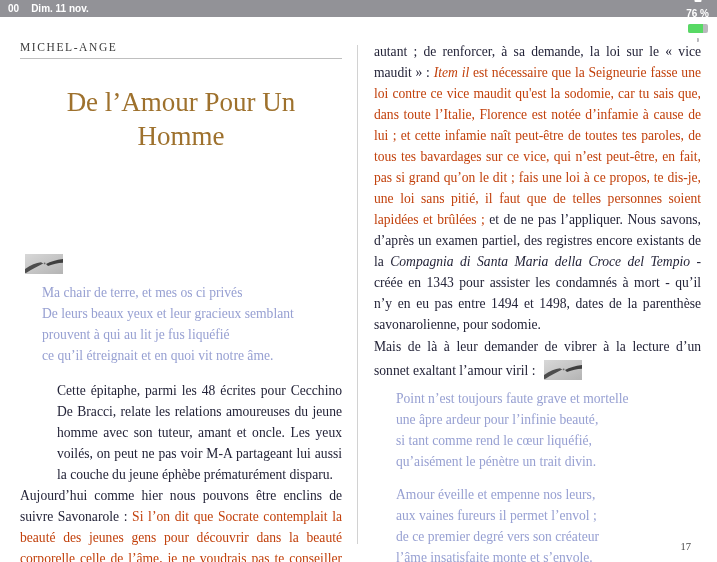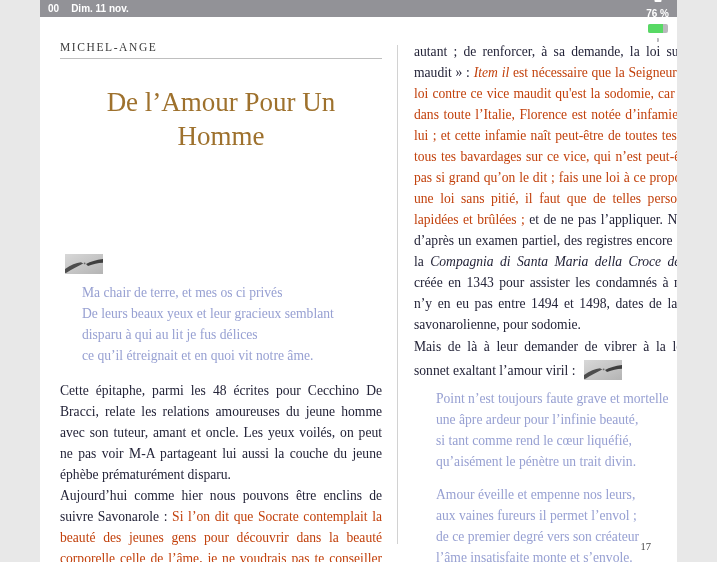--- a/index.html
+++ b/index.html
@@ -1,17 +1,17 @@
 <!DOCTYPE html>
 <html><head>
 <meta charset="utf-8">
 <style>
   html,body { margin:0; padding:0; background:#e8e8e8; }
   .screen {
-    position:relative; width:637px; height:562px; background:#ffffff;
+    position:relative; width:717px; height:562px; background:#ffffff;
     font-family:"Liberation Serif", serif; color:#232338; overflow:hidden;
     margin:0 auto;
   }
   
   .status-bar {
     position:absolute; top:0; left:0; right:0; height:17px;
     background:#929297; color:#ffffff;
     font-family:"Liberation Sans", sans-serif; font-size:10px; font-weight:bold;
     display:flex; justify-content:space-between; align-items:center;
     padding:0 8px; box-sizing:border-box; z-index:5;
@@ -109,25 +109,25 @@
               </defs>
               <rect width="38" height="20" fill="url(#g1)"></rect>
               <path d="M0,15 C6,11 11,9 16,8.3 L18.2,9.6 C12.5,12.4 6.5,15.5 1.5,18.8 L0,19 Z" fill="#4d4d4d"></path>
               <path d="M38,5 C31,5.8 25.5,7.6 21,10 L23,12 C28,10 33,9 38,8.8 Z" fill="#3f3f3f"></path>
               <circle cx="19.6" cy="9.4" r="0.9" fill="#6b6b6b"></circle>
             </svg></span></p>
 
       <div class="poem">
         <div class="poem-line">Ma chair de terre, et mes os ci privés</div>
         <div class="poem-line">De leurs beaux yeux et leur gracieux semblant</div>
-        <div class="poem-line">disparu à qui au lit je fus délices</div>
+        <div class="poem-line">prouvent à qui au lit je fus liquéfié</div>
         <div class="poem-line">ce qu’il étreignait et en quoi vit notre âme.</div>
       </div>
 
-      <p class="body-text" style="margin-top:14px;">Cette épitaphe, parmi les 48 écrites pour Cecchino De Bracci, relate les relations amoureuses du jeune homme avec son tuteur, amant et oncle. Les yeux voilés, on peut ne pas voir M-A partageant lui aussi la couche du jeune éphèbe prématurément disparu.</p>
+      <p class="body-text" style="margin-top:14px;margin-left:37px;">Cette épitaphe, parmi les 48 écrites pour Cecchino De Bracci, relate les relations amoureuses du jeune homme avec son tuteur, amant et oncle. Les yeux voilés, on peut ne pas voir M-A partageant lui aussi la couche du jeune éphèbe prématurément disparu.</p>
 
       <p class="body-text"><span>Aujourd’hui comme hier nous pouvons être enclins de suivre Savonarole :  </span><span class="quote">Si l’on dit que Socrate contemplait la beauté des jeunes gens pour découvrir dans la beauté corporelle celle de l’âme, je ne voudrais pas te conseiller d’en faire</span></p>
     </div>
 
     <div class="col-right">
       <p class="body-text"><span>autant ; de renforcer, à sa demande, la loi sur le « vice maudit » :  </span><span class="quote italic">Item il</span><span class="quote"> est nécessaire que la Seigneurie fasse une loi contre ce vice maudit qu'est la sodomie, car tu sais que, dans toute l’Italie, Florence est notée d’infamie à cause de lui ; et cette infamie naît peut-être de toutes tes paroles, de tous tes bavardages sur ce vice, qui n’est peut-être, en fait, pas si grand qu’on le dit ; fais une loi à ce propos, te dis-je, une loi sans pitié, il faut que de telles personnes soient lapidées et brûlées ; </span><span> et de ne pas l’appliquer. Nous savons, d’après un examen partiel, des registres encore existants de la </span><span class="italic">Compagnia di Santa Maria della Croce del Tempio</span><span> - créée en 1343 pour assister les condamnés à mort - qu’il n’y en eu pas entre 1494 et 1498, dates de la parenthèse savonarolienne, pour sodomie.</span></p>
 
       <p class="body-text" style="line-height:24px;"><span>Mais de là à leur demander de vibrer à la lecture d’un sonnet exaltant l’amour viril : </span><span class="hands-img"><svg width="38" height="20" viewBox="0 0 38 20">
               <defs>
                 <linearGradient id="g2" x1="0" y1="0" x2="1" y2="1">

